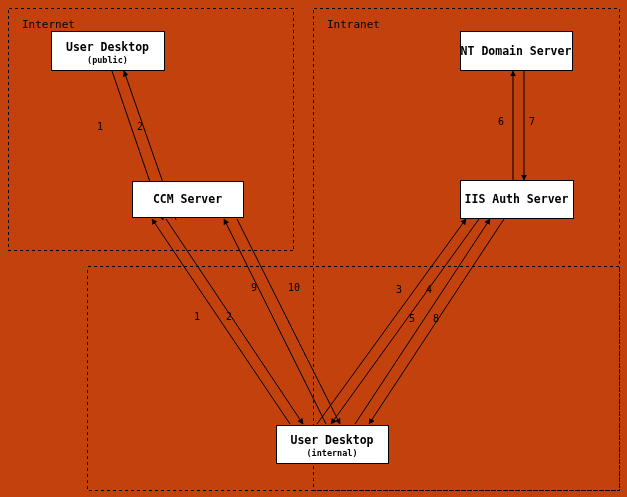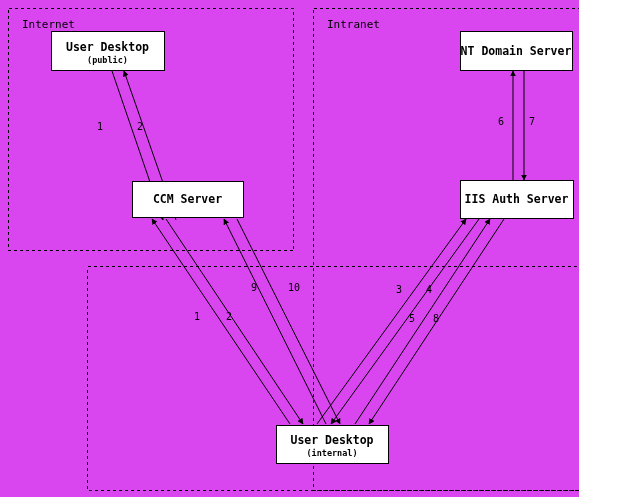--- a/index.html
+++ b/index.html
@@ -6,23 +6,23 @@
   html, body {
     margin: 0;
     padding: 0;
     background: #ffffff;
   }
   body {
     font-family: "DejaVu Sans Mono", monospace;
   }
   #diagram-root {
     position: relative;
-    width: 579px;
+    width: 627px;
     height: 497px;
-    background: #d946ef;
+    background: #c2410c;
     overflow: hidden;
   }
   svg#diagram-svg {
     position: absolute;
     top: 0;
     left: 0;
     width: 627px;
     height: 497px;
     display: block;
   }

